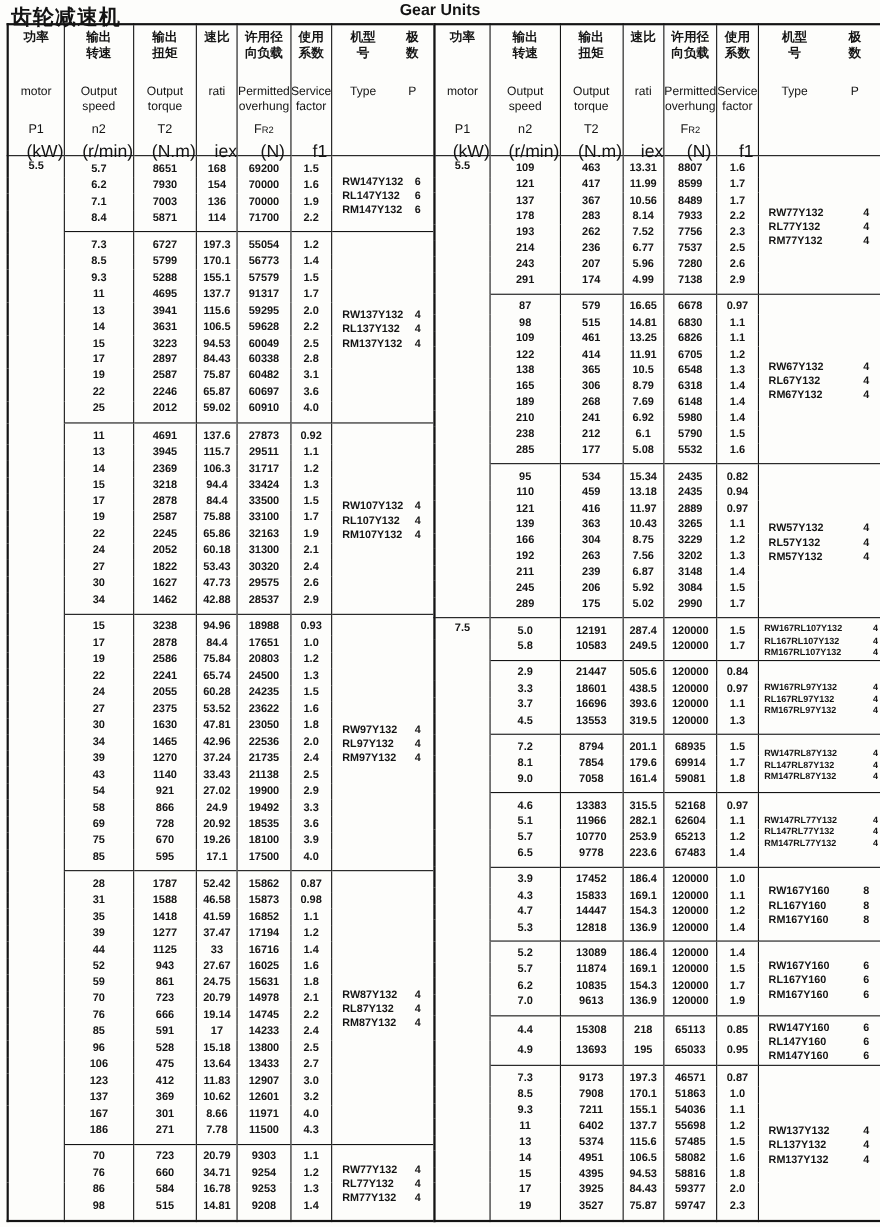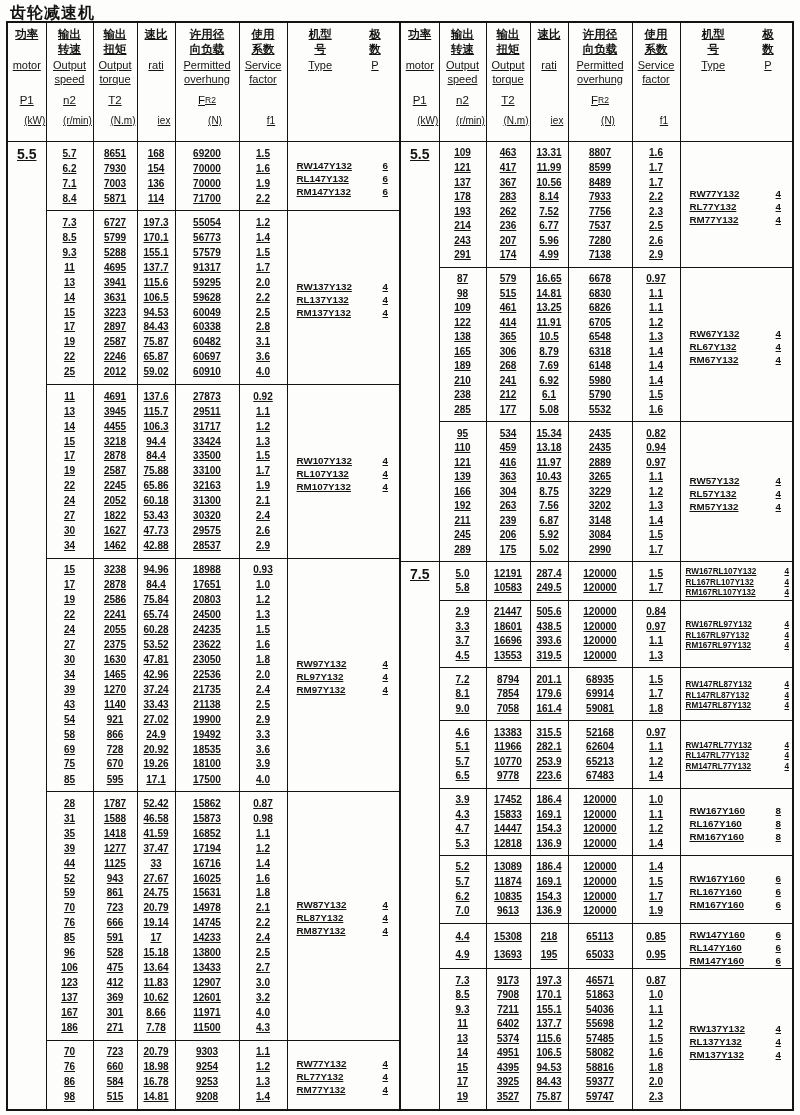--- a/index.html
+++ b/index.html
@@ -3,48 +3,49 @@
 <meta charset="utf-8">
 <style>
   * { box-sizing: border-box; }
   html,body { margin:0; padding:0; }
   body {
     width:800px; height:1115px; background:#fdfdfb; color:#141414;
     font-family:"Liberation Sans", sans-serif;
     -webkit-font-smoothing:antialiased;
   }
   .titlebar { position:relative; height:21px; padding:3px 10px 0; }
-  .title-zh { font-weight:bold; font-size:16px; letter-spacing:1px; }
+  .title-zh { font-weight:bold; font-size:19px; letter-spacing:1px; }
   .title-en { position:absolute; left:0; right:0; top:2px; text-align:center; font-weight:bold; font-size:14.5px; }
-  .tables { display:flex; margin:0 6px; align-items:flex-end;text-decoration:underline; }
+  .tables { display:flex; margin:0 6px; align-items:flex-end; }
   table { border-collapse:collapse; table-layout:fixed; border:2px solid #141414; height:1090px; background:#fdfdfb; }
   table + table { margin-left:-2px; }
   th, td { padding:0; border-left:1px solid #141414; }
   th:first-child, td.power-cell { border-left:none; }
   thead th { border-bottom:1px solid #141414; vertical-align:top; font-weight:normal; }
   .hwrap { display:flex; flex-direction:column; height:118px; padding-top:4px; text-align:center; }
   .h-zh { font-weight:bold; font-size:11.5px; line-height:15px; min-height:32px; }
-  .h-en { font-size:11px; line-height:13.5px; min-height:28px; }
+  .h-en { font-size:11px; line-height:13.5px; min-height:28px;margin-top:18px; }
   .h-sym { font-size:11.5px; min-height:26px; display:flex; align-items:center; justify-content:center; }
   .h-sym sub { font-size:8.5px; }
-  .h-unit { font-size:10px; line-height:15px;padding-left:16px; }
+  .h-unit { font-size:16px; line-height:15px;padding-left:16px; }
   .h-pair { display:flex; justify-content:space-between; padding:0 13px 0 16px; text-align:center;gap:27px; }
   .data-cell { font-size:10px; font-weight:bold; text-align:center; line-height:14px; white-space:nowrap; }
   tr.block-first td { border-top:1px solid #141414; padding-top:4px; }
   tr.block-last td { padding-bottom:4px; }
-  .power-cell { vertical-align:top; font-weight:bold; font-size:14px; text-align:center;margin-top:40px; }
+  .power-cell { vertical-align:top; font-weight:bold; font-size:10px; text-align:center;margin-top:40px; }
   .type-cell { vertical-align:middle; }
   .type-line { display:flex; justify-content:space-between; align-items:baseline; padding:0 11px 0 9px; font-size:9.8px; font-weight:bold; line-height:13px; white-space:nowrap; }
   .type-wrap.small .type-line { font-size:8.2px; line-height:10.5px; padding:0 3px 0 5px;gap:28px; }
 </style>
 </head>
 <body>
 
 <div class="titlebar">
   <span class="title-zh">齿轮减速机</span>
+  <span class="title-en">Gear Units</span>
 </div>
 
 <div class="tables">
   <table>
       <colgroup>
         <col style="width: 39px;">
         <col style="width: 47px;">
         <col style="width: 44px;">
         <col style="width: 38px;">
         <col style="width: 64px;">
@@ -322,21 +323,21 @@
         </tr>
         <tr>
           <td class="data-cell">13</td>
           <td class="data-cell">3945</td>
           <td class="data-cell">115.7</td>
           <td class="data-cell">29511</td>
           <td class="data-cell">1.1</td>
         </tr>
         <tr>
           <td class="data-cell">14</td>
-          <td class="data-cell">4455</td>
+          <td class="data-cell">2369</td>
           <td class="data-cell">106.3</td>
           <td class="data-cell">31717</td>
           <td class="data-cell">1.2</td>
         </tr>
         <tr>
           <td class="data-cell">15</td>
           <td class="data-cell">3218</td>
           <td class="data-cell">94.4</td>
           <td class="data-cell">33424</td>
           <td class="data-cell">1.3</td>
@@ -658,21 +659,21 @@
               <div class="type-line">
                 <span class="t-name">RM77Y132</span>
                 <span class="t-p">4</span>
               </div>
             </div>
           </td>
         </tr>
         <tr>
           <td class="data-cell">76</td>
           <td class="data-cell">660</td>
-          <td class="data-cell">18.98</td>
+          <td class="data-cell">34.71</td>
           <td class="data-cell">9254</td>
           <td class="data-cell">1.2</td>
         </tr>
         <tr>
           <td class="data-cell">86</td>
           <td class="data-cell">584</td>
           <td class="data-cell">16.78</td>
           <td class="data-cell">9253</td>
           <td class="data-cell">1.3</td>
         </tr>

